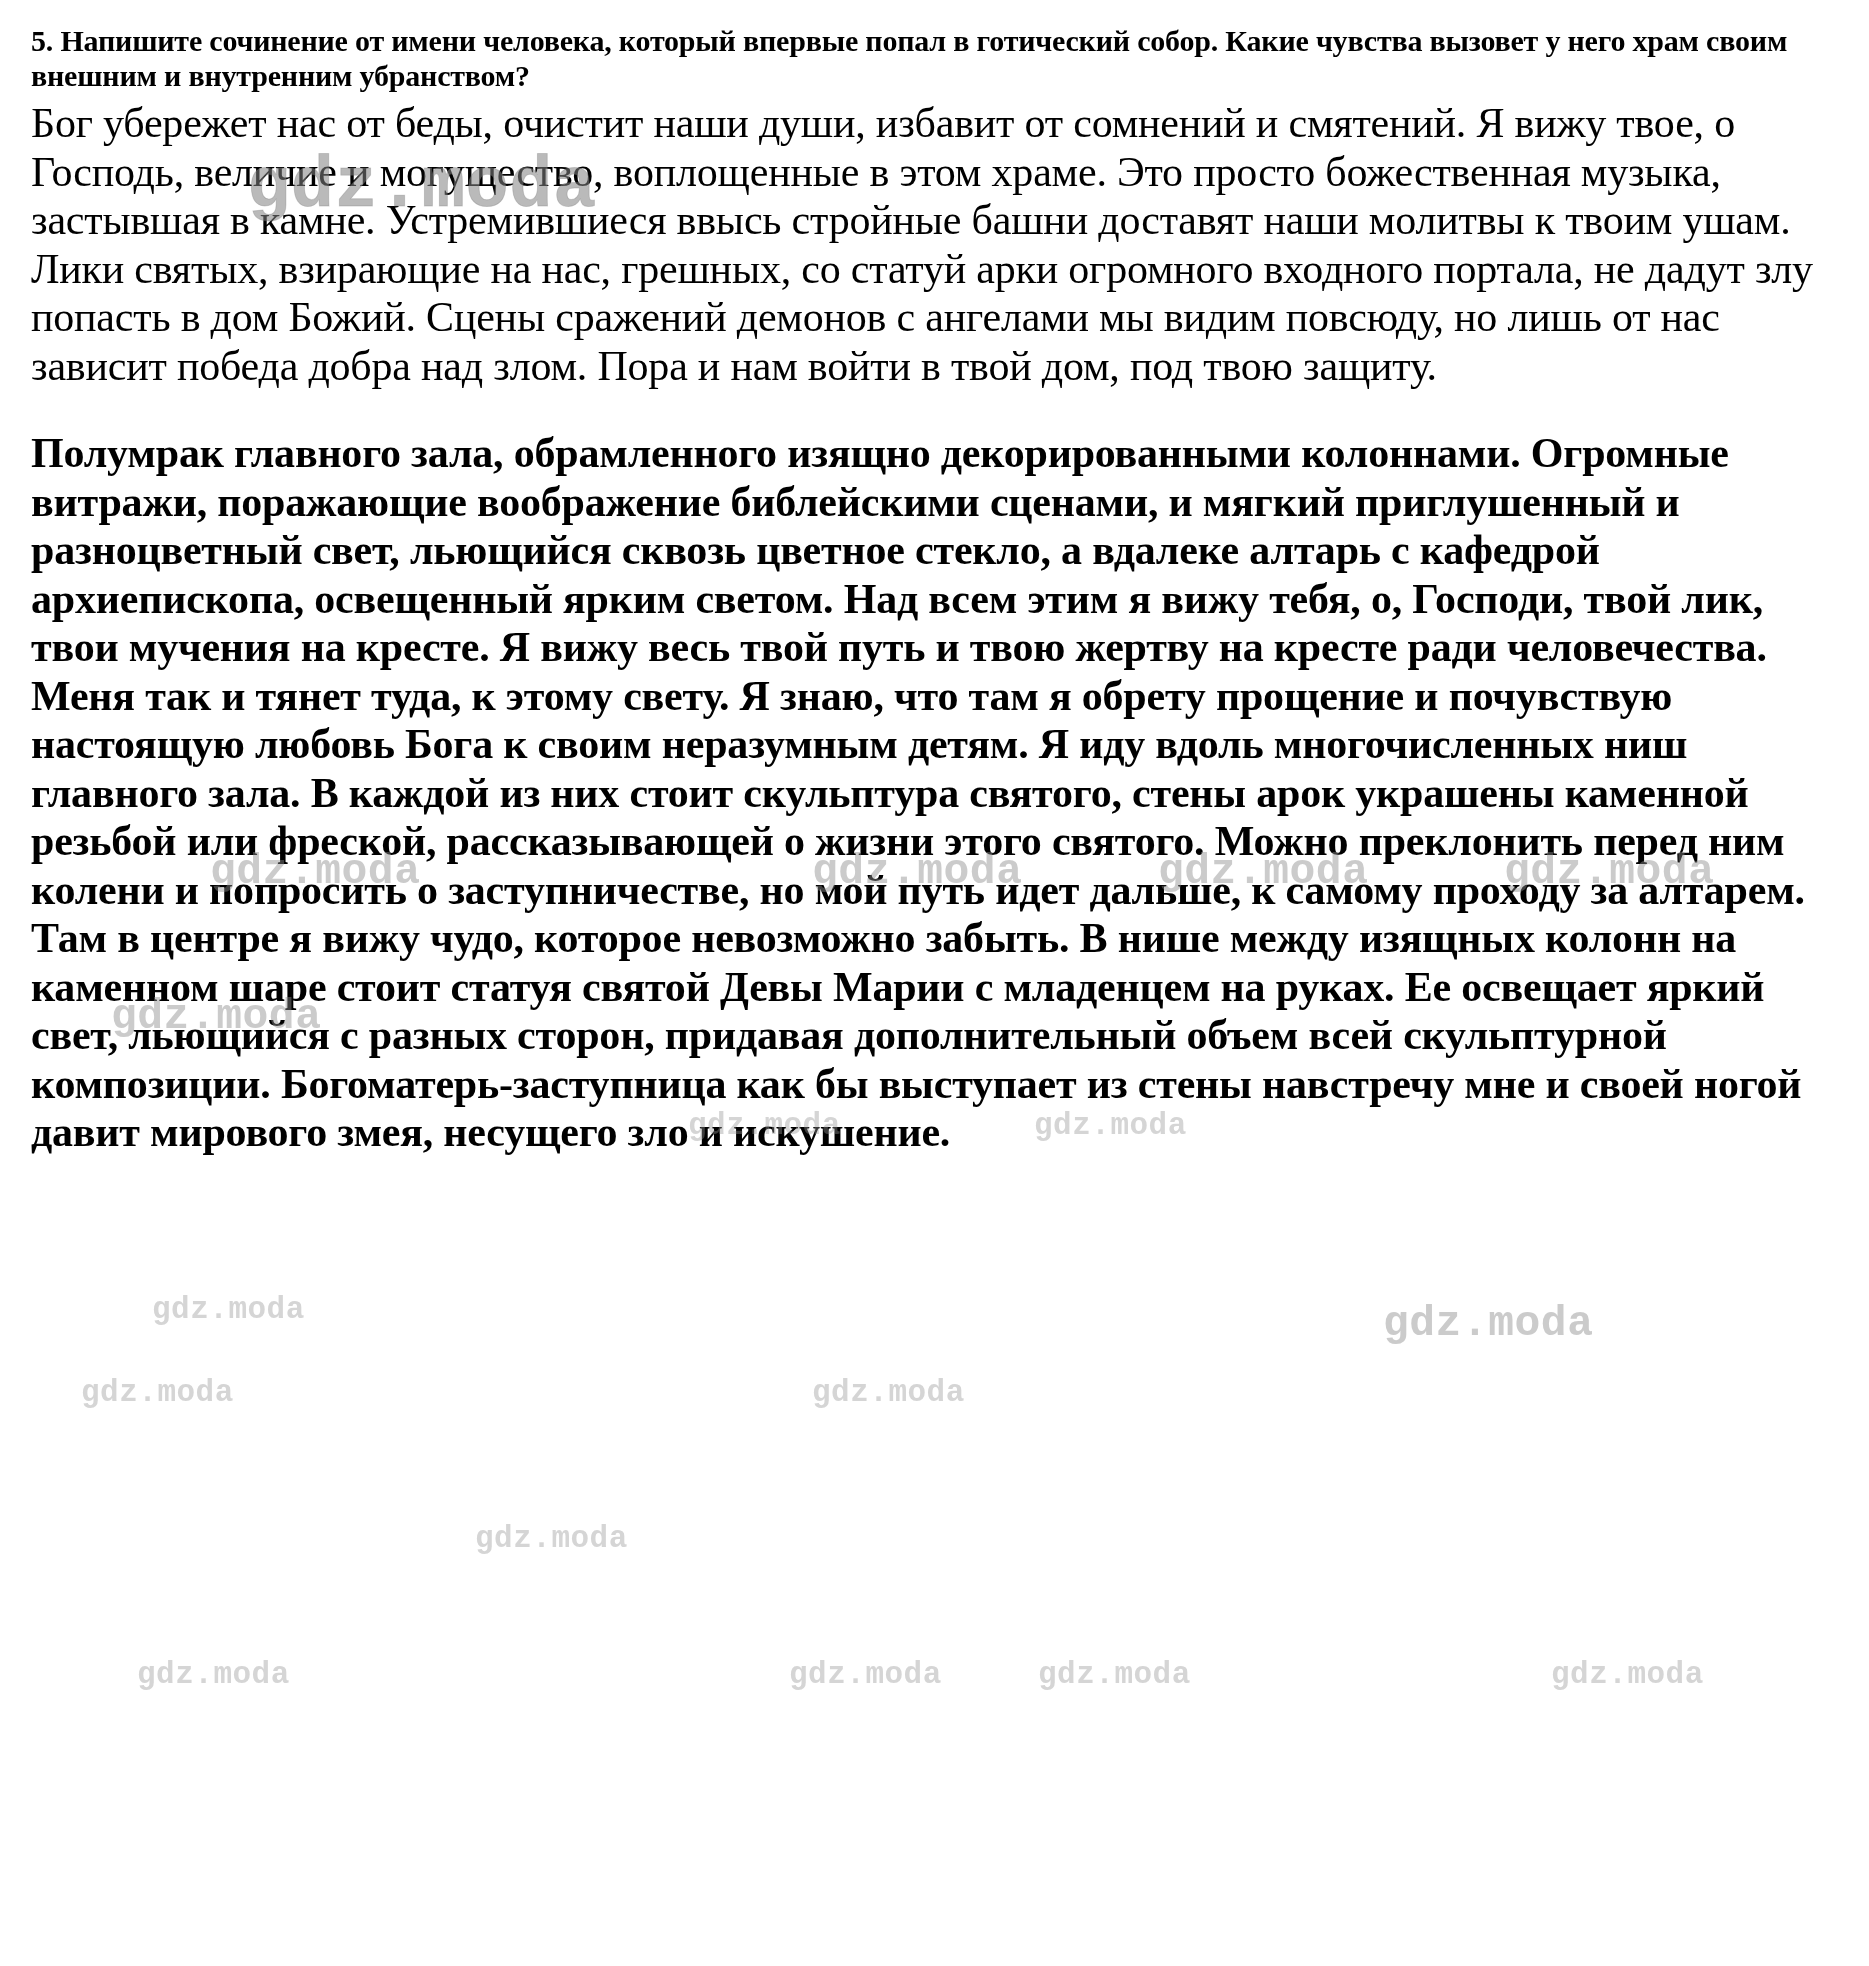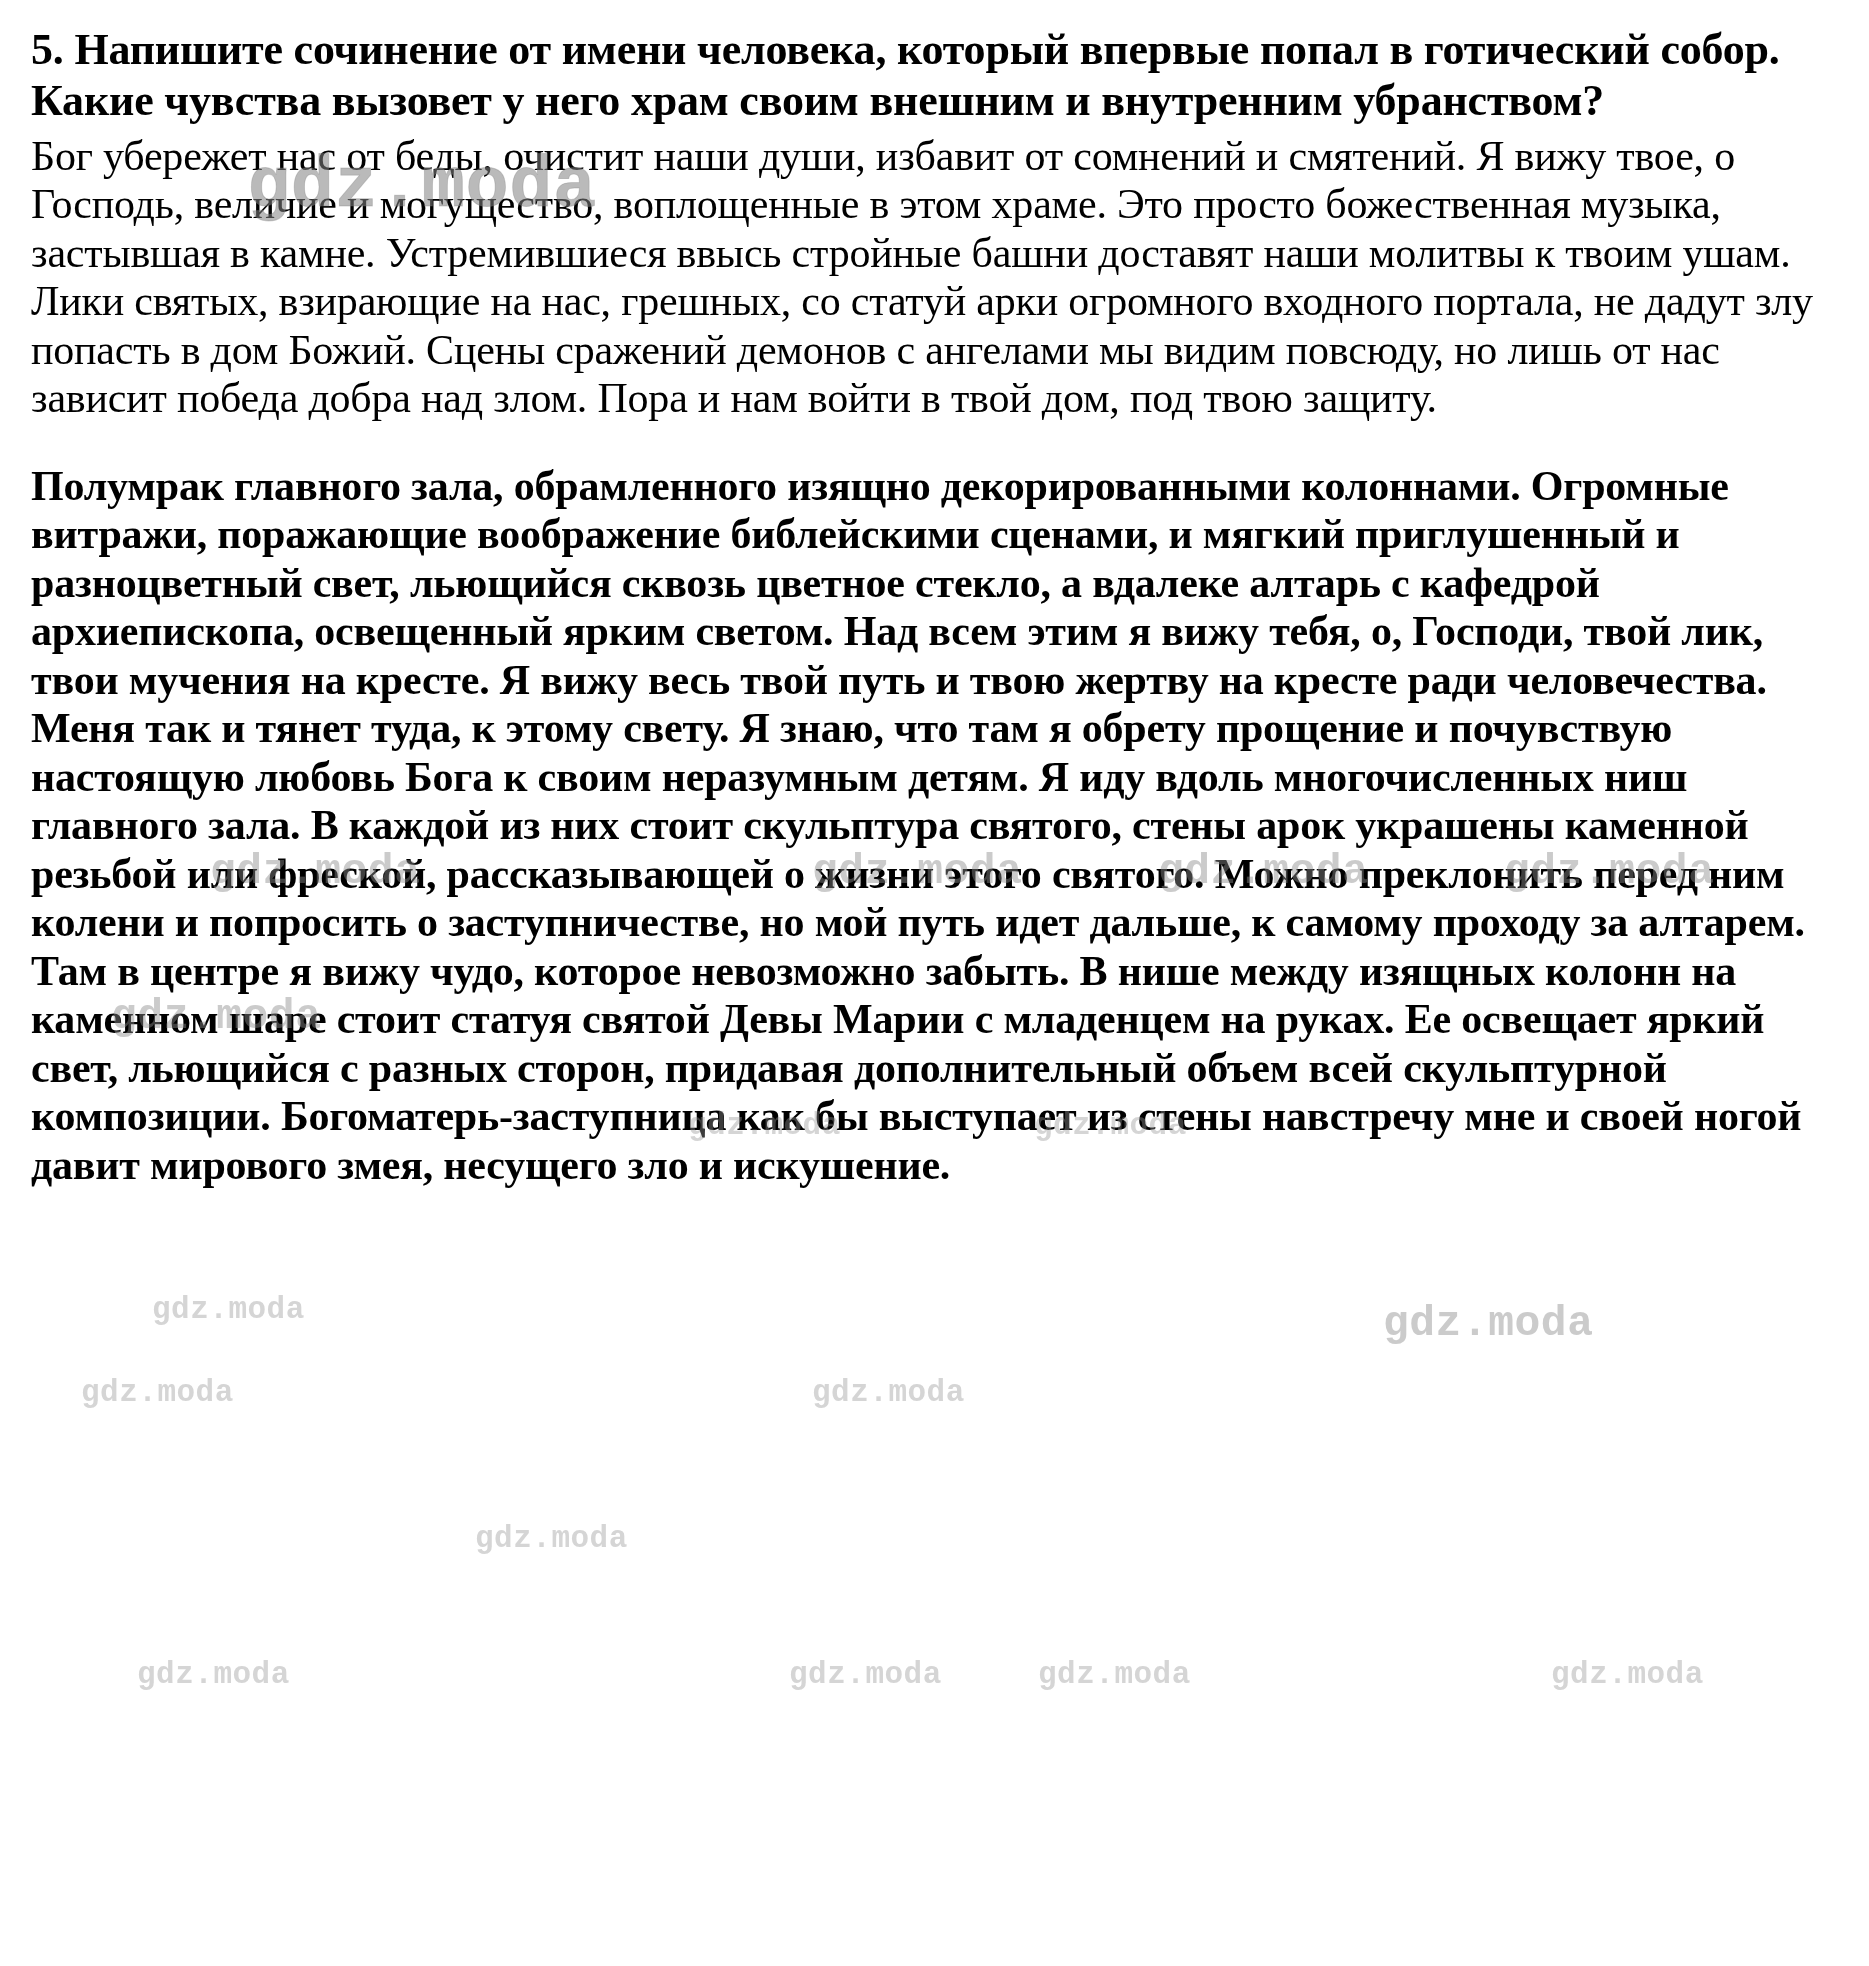--- a/index.html
+++ b/index.html
@@ -17,21 +17,21 @@
     overflow: hidden;
   }
   .page {
     position: relative;
     width: 1870px;
     min-height: 1967px;
     padding: 24px 31px 0 31px;
     box-sizing: border-box;
   }
   .task-heading {
-    font-size: 44px;
+    font-size: 30px;
     font-weight: bold;
     line-height: 1.16;
     letter-spacing: -0.2px;
     margin: 0 0 5.5px 0;
     text-align: left;
   }
   .task-heading .num {
     font-weight: bold;
   }
   .answer {

